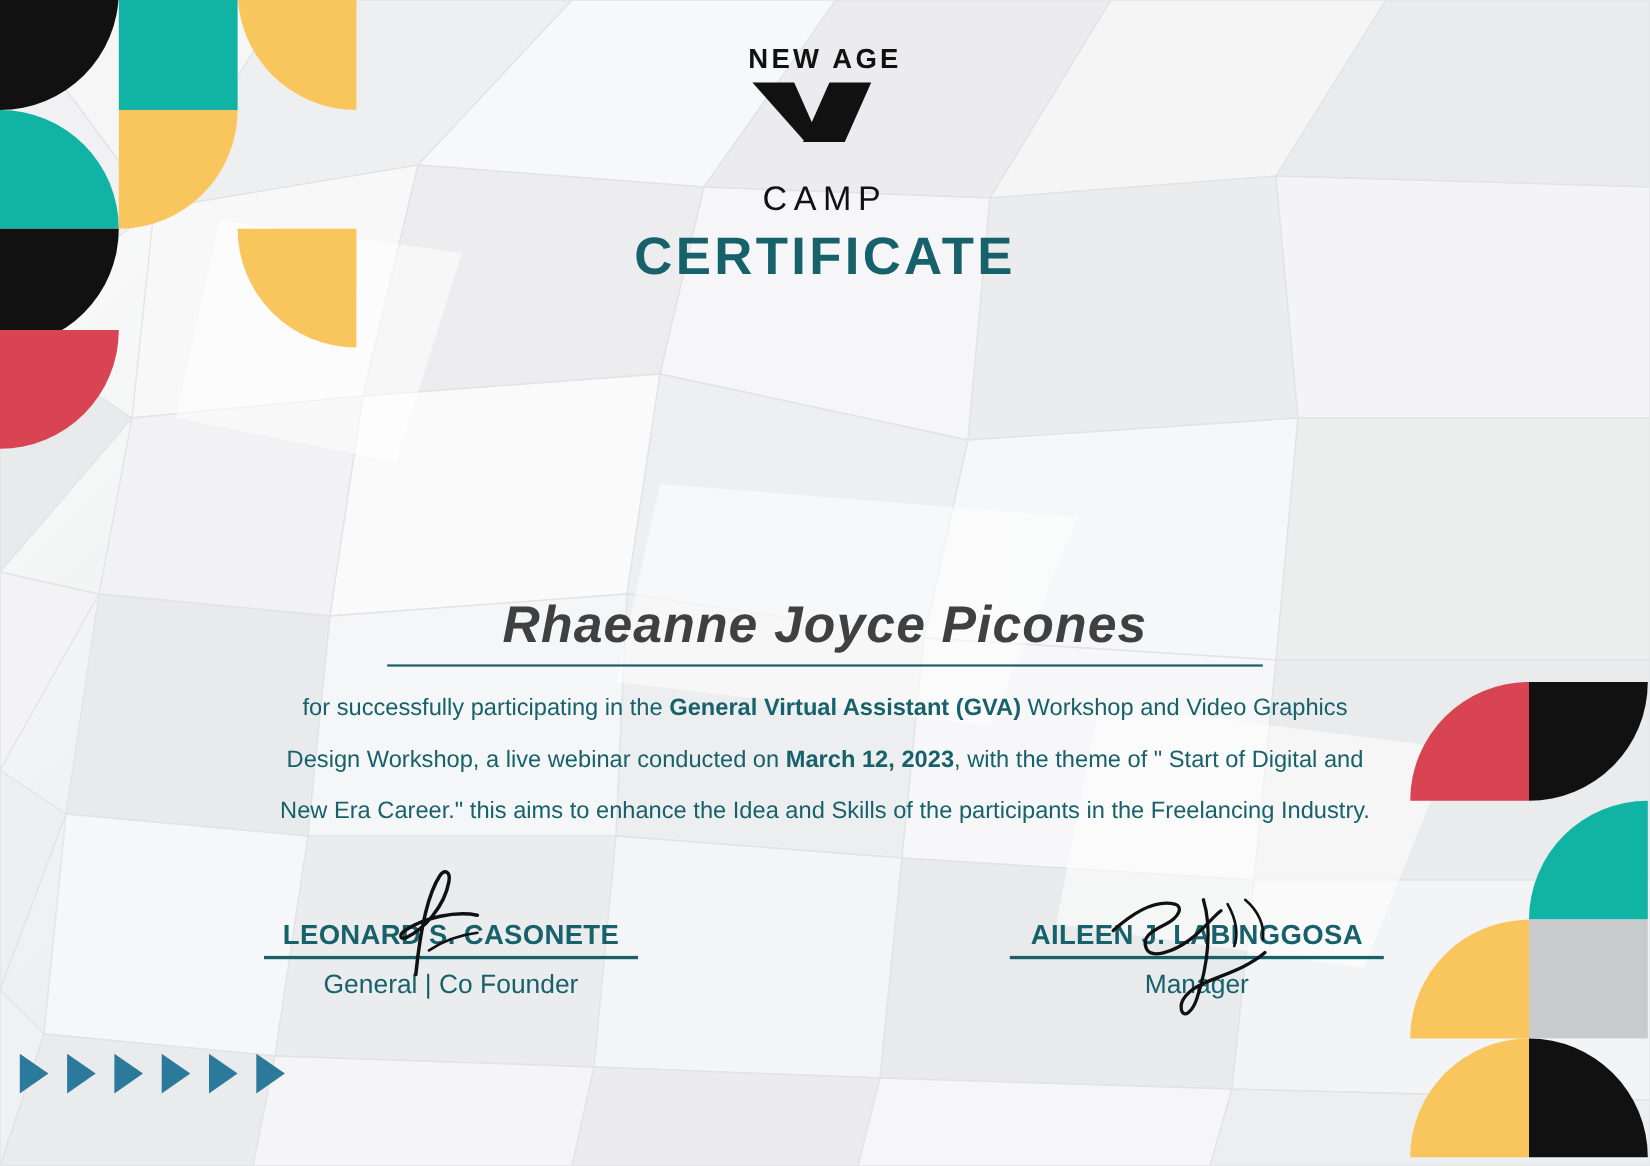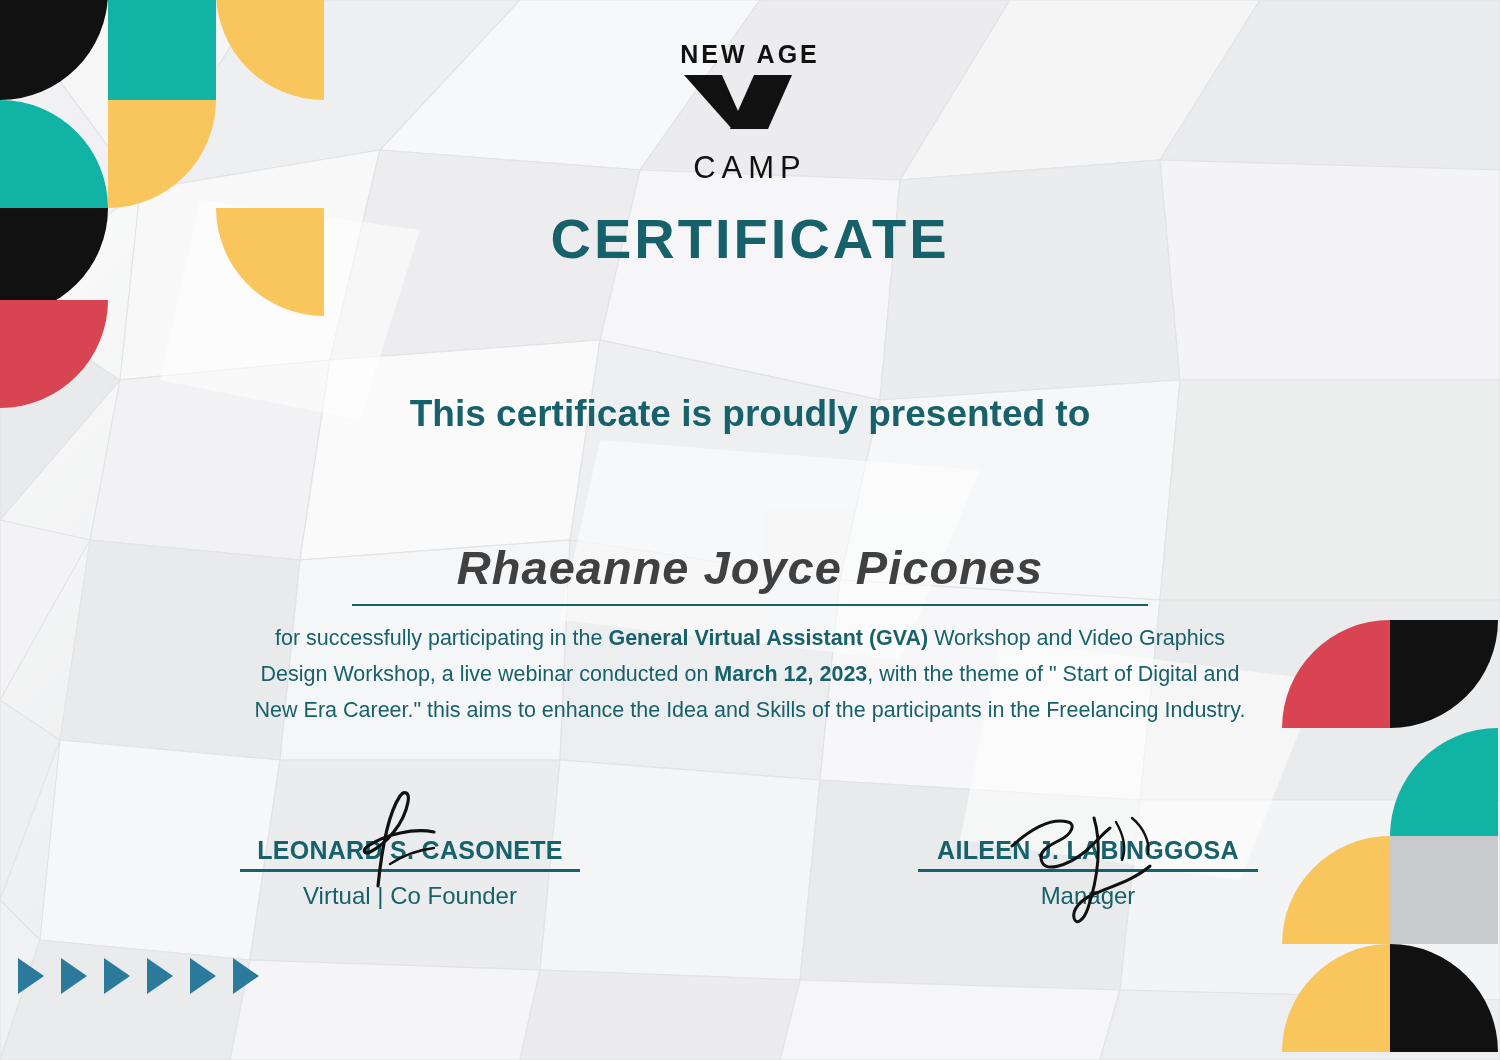--- a/index.html
+++ b/index.html
@@ -78,30 +78,30 @@
     width: 160px;
     height: 74px;
     margin: 2px auto 0;
   }
   .logo-bottom {
     font-family: "Liberation Sans", sans-serif;
     font-size: 31px;
     letter-spacing: 6px;
     font-weight: 400;
     color: #111;
-    margin-top: 5px;
+    margin-top: 18px;
   }
 
   
   .title {
     position: absolute;
     top: 206px;
     left: 0; right: 0;
     text-align: center;
-    font-size: 56px;
+    font-size: 48px;
     font-weight: 700;
     letter-spacing: 3px;
     color: #17616b;
   }
   .subtitle-band {
     position: absolute;
     top: 320px;
     left: 50%;
     transform: translateX(-50%);
     background: #2b7a9b;
@@ -147,21 +147,21 @@
 
   
   .body-text {
     position: absolute;
     top: 620px;
     left: 50%;
     transform: translateX(-50%);
     width: 1010px;
     text-align: center;
     font-size: 21.5px;
-    line-height: 36px;
+    line-height: 47px;
     color: #17616b;
   }
   .body-text b { font-weight: 700; }
 
   
   .sig-block { position: absolute; text-align: center; }
   .sig-left  { left: 240px; top: 836px; width: 340px; }
   .sig-right { left: 918px; top: 836px; width: 340px; }
   .sig-name {
     font-size: 25px;
@@ -284,31 +284,30 @@
         <path d="M14 4 L52 4 L76 58 L62 58 Z" fill="#111111"></path>
         <path d="M84 4 L122 4 L98 58 L60 58 Z" fill="#111111"></path>
         <path d="M68 30 L80 30 L86 44 L74 44 Z" fill="#ffffff" opacity="0"></path>
         <rect x="0" y="62" width="160" height="3" fill="#111111" opacity="0"></rect>
       </svg>
     </div>
     <div class="logo-bottom">CAMP</div>
   </div>
 
   <div class="title">CERTIFICATE</div>
-  <div class="presented">This certificate is proudly presented to</div>
 
   <div class="recipient">Rhaeanne Joyce Picones</div>
   <div class="recipient-rule"></div>
 
   <div class="body-text"><span>for successfully participating in the </span><b>General Virtual Assistant (GVA)</b><span> Workshop and Video Graphics Design Workshop, a live webinar conducted on </span><b>March 12, 2023</b><span>, with the theme of " Start of Digital and New Era Career." this aims to enhance the Idea and Skills of the participants in the Freelancing Industry.</span></div>
 
   <div class="sig-block sig-left">
     <div class="sig-name">LEONARD S. CASONETE</div>
     <div class="sig-rule"></div>
-    <div class="sig-role">Virtual | Co Founder</div>
+    <div class="sig-role">General | Co Founder</div>
     <svg class="scribble" style="left:90px; top:-50px;" width="150" height="110" viewBox="0 0 150 110">
       <path d="M48 100 C52 60 58 28 70 10 C74 4 80 6 78 16 C74 38 56 58 40 66 C34 69 32 64 38 60 C56 48 84 42 104 46" fill="none" stroke="#111111" stroke-width="3.2" stroke-linecap="round"></path>
       <path d="M60 78 C72 70 88 64 104 62" fill="none" stroke="#111111" stroke-width="2.4" stroke-linecap="round"></path>
     </svg>
   </div>
 
   <div class="sig-block sig-right">
     <div class="sig-name">AILEEN J. LABINGGOSA</div>
     <div class="sig-rule"></div>
     <div class="sig-role">Manager</div>

